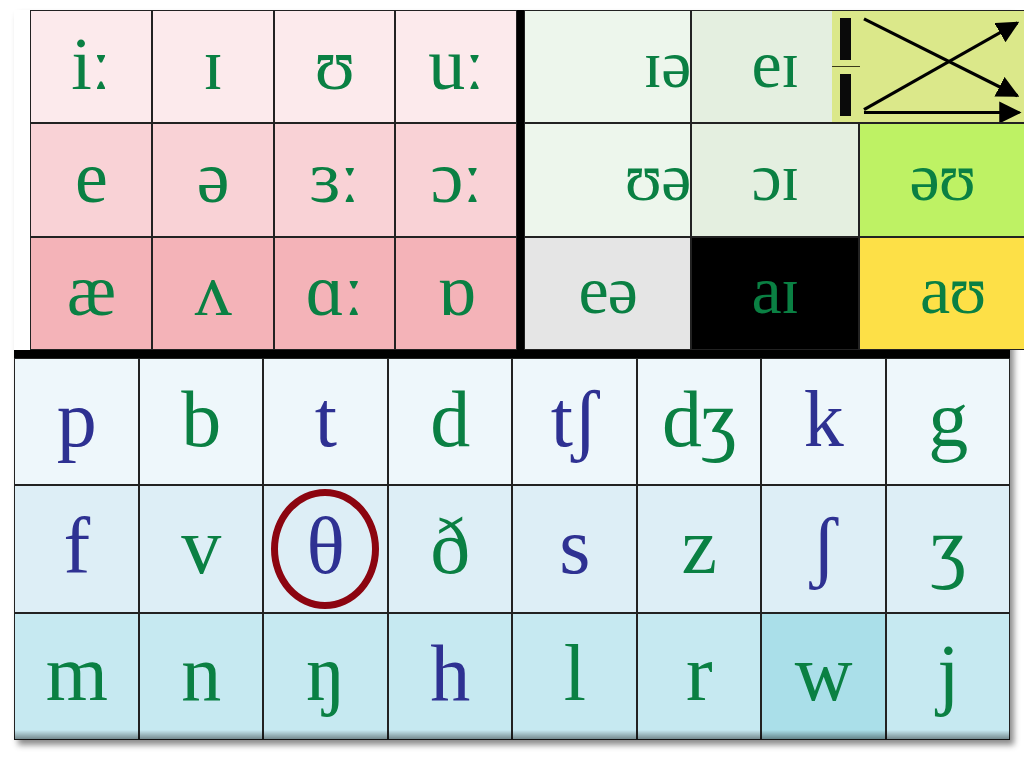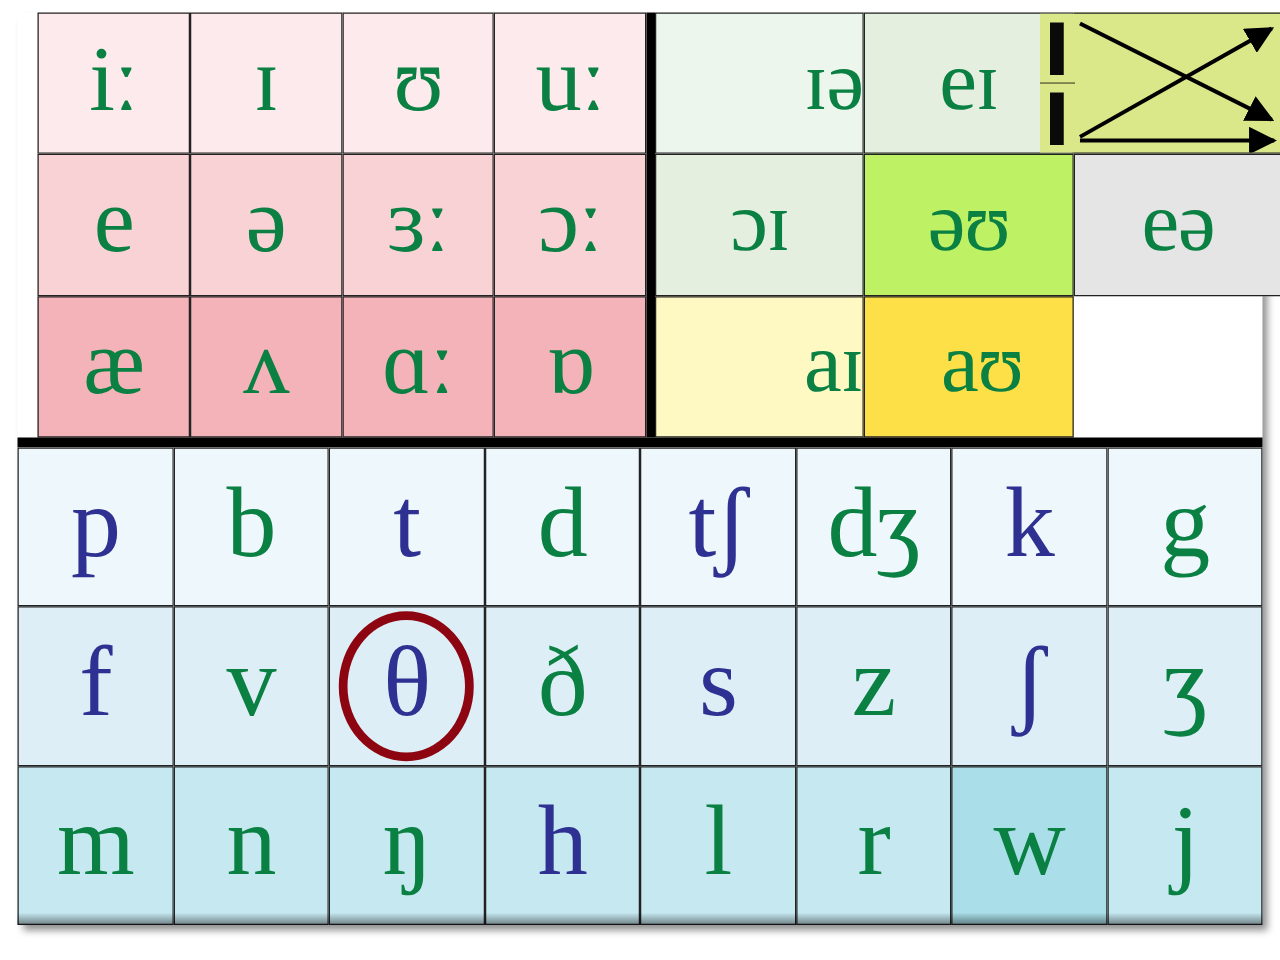--- a/index.html
+++ b/index.html
@@ -73,21 +73,21 @@
   .diph-block .cell .sym { font-size: 68px; }
 
   
   .v-r1 { background: #fceaec; }
   .v-r2 { background: #f9d2d6; }
   .v-r3 { background: #f4b3b8; }
   .d-r1 { background: #edf6ec; justify-content: flex-end; }
   .d-r2 { background: #e4efe0; }
   .d-r3 { background: #e5e5e5; }
   .d-r2b { background: #bef264; }
-  .d-r3b { background: #fef9c3; justify-content: flex-end; }
+  .d-r3b { background: #000000; }
   .d-r3c { background: #fde047; padding-left: 21px; }
 
   
   .c-r1 { background: #eef7fb; }
   .c-r2 { background: #ddeef6; }
   .c-r3 { background: #c6e9f1; }
   .c-r3-dark { background: #aadfe9; }
 
   .fg-green { color: #0a8043; }
   .fg-blue  { color: #2e3192; }
@@ -205,20 +205,23 @@
             <marker id="ah" viewBox="0 0 10 10" refX="9" refY="5" markerWidth="7" markerHeight="7" orient="auto-start-reverse">
               <path d="M 0 0 L 10 5 L 0 10 z" fill="#000000"></path>
             </marker>
           </defs>
           <line x1="4" y1="8" x2="158" y2="86" stroke="#000000" stroke-width="3.2" marker-end="url(#ah)"></line>
           <line x1="4" y1="100" x2="158" y2="12" stroke="#000000" stroke-width="3.2" marker-end="url(#ah)"></line>
           <line x1="4" y1="103" x2="160" y2="103" stroke="#000000" stroke-width="3.2" marker-end="url(#ah)"></line>
         </svg>
       </div>
 
+      <div class="cell d-r1">
+        <span class="sym fg-green">ʊə</span>
+      </div>
       <div class="cell d-r2">
         <span class="sym fg-green">ɔɪ</span>
       </div>
       <div class="cell d-r2b">
         <span class="sym fg-green">əʊ</span>
       </div>
 
       <div class="cell d-r3">
         <span class="sym fg-green">eə</span>
       </div>

